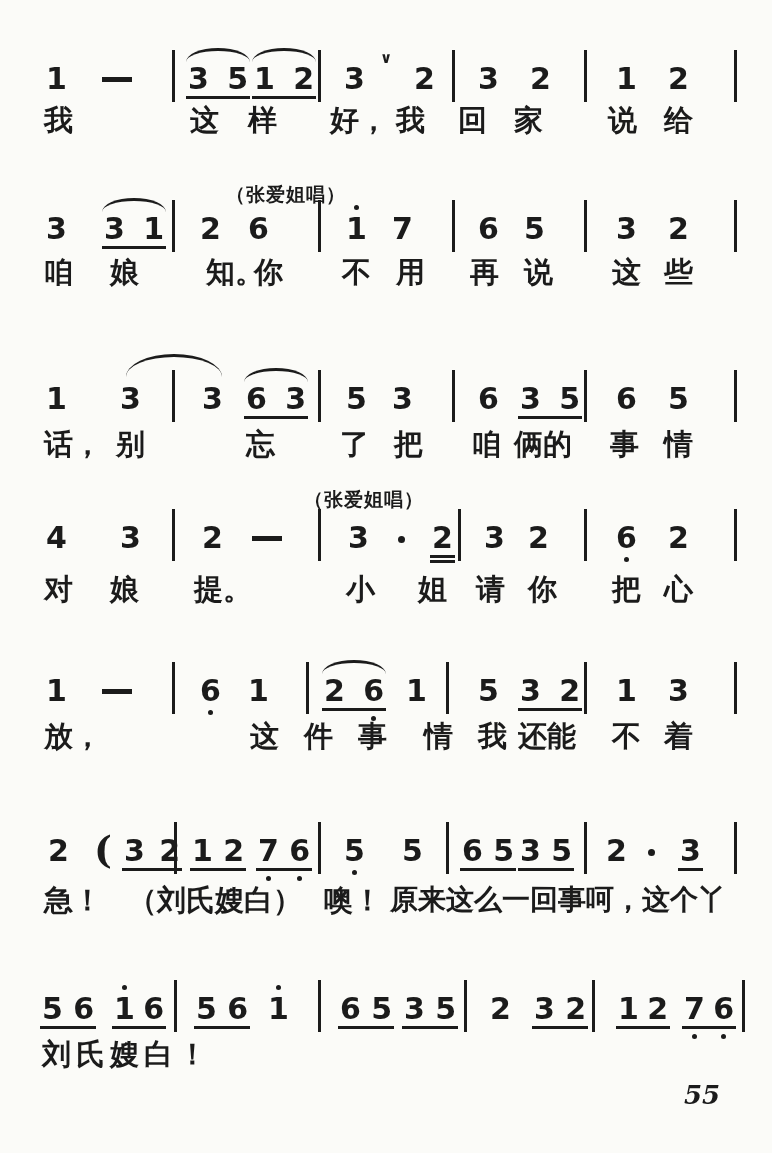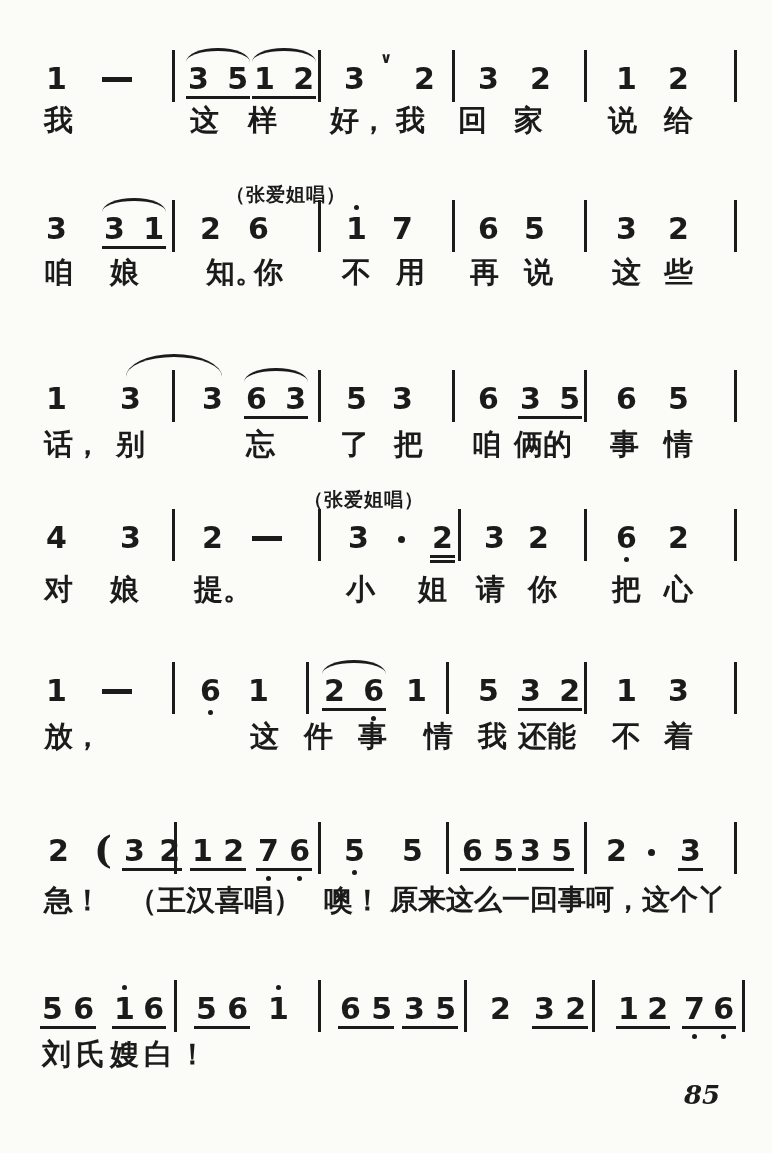--- a/index.html
+++ b/index.html
@@ -30,21 +30,21 @@
   .breath { position:absolute; top:-15px; font-weight:bold; font-size:15px; color:var(--ink); }
   .paren { position:absolute; top:-8px; font-weight:bold; font-size:38px; line-height:44px; color:var(--ink); font-family:"DejaVu Serif", serif; }
   .annotation { position:absolute; font-family:"DejaVu Serif", serif; font-weight:bold; font-size:19px; letter-spacing:1px; white-space:nowrap; color:var(--ink); }
   .lyric { position:absolute; font-family:"DejaVu Serif", serif; font-weight:bold; font-size:29px; line-height:32px; white-space:nowrap; color:var(--ink); }
   .pageno { position:absolute; left:684px; top:1080px; font-family:"DejaVu Serif", serif; font-weight:bold; font-style:italic; font-size:26px; color:var(--ink); }
 </style>
 </head>
 <body>
 
 <div class="stage" id="stage">
-  <div class="pageno">85</div>
+  <div class="pageno">55</div>
 <div class="score-line" style="top: 64px;">
       <div class="note" style="left: 46px;"><div class="dwrap">1</div></div>
       <div class="dashline" style="left: 102px;"></div>
       <div class="barline" style="left: 172px;"></div>
       <div class="group" style="left: 188px; width: 60px;">
         <div class="dwrap">3</div>
         <div class="dwrap">5</div>
         <div class="underline" style="bottom: -5px;"></div>
         <div class="slur-arc" style="left: -2px; right: -2px; top: -16px; height: 11px;"></div>
       </div>
@@ -239,21 +239,21 @@
         <div class="dwrap">3</div>
         <div class="dwrap">5</div>
         <div class="underline" style="bottom: -5px;"></div>
       </div>
       <div class="barline" style="left: 584px;"></div>
       <div class="note" style="left: 606px;"><div class="dwrap">2</div></div>
       <div class="augdot" style="left: 648px;"></div>
       <div class="note" style="left: 680px;"><div class="dwrap">3</div><div class="underline" style="bottom: -5px;"></div></div>
       <div class="barline" style="left: 734px;"></div>
       <div class="lyric" style="left: 44px; top: 48px;">急！</div>
-      <div class="lyric" style="left: 128px; top: 48px;">（王汉喜唱）</div>
+      <div class="lyric" style="left: 128px; top: 48px;">（刘氏嫂白）</div>
       <div class="lyric" style="left: 324px; top: 48px;">噢！</div>
       <div class="lyric" style="left: 390px; top: 48px; font-size: 28px;">原来这么一回事呵，这个丫</div>
     </div>
     <div class="score-line" style="top: 994px;">
       <div class="group" style="left: 42px; width: 52px;">
         <div class="dwrap">5</div>
         <div class="dwrap">6</div>
         <div class="underline" style="bottom: -5px;"></div>
       </div>
       <div class="group" style="left: 114px; width: 50px;">

